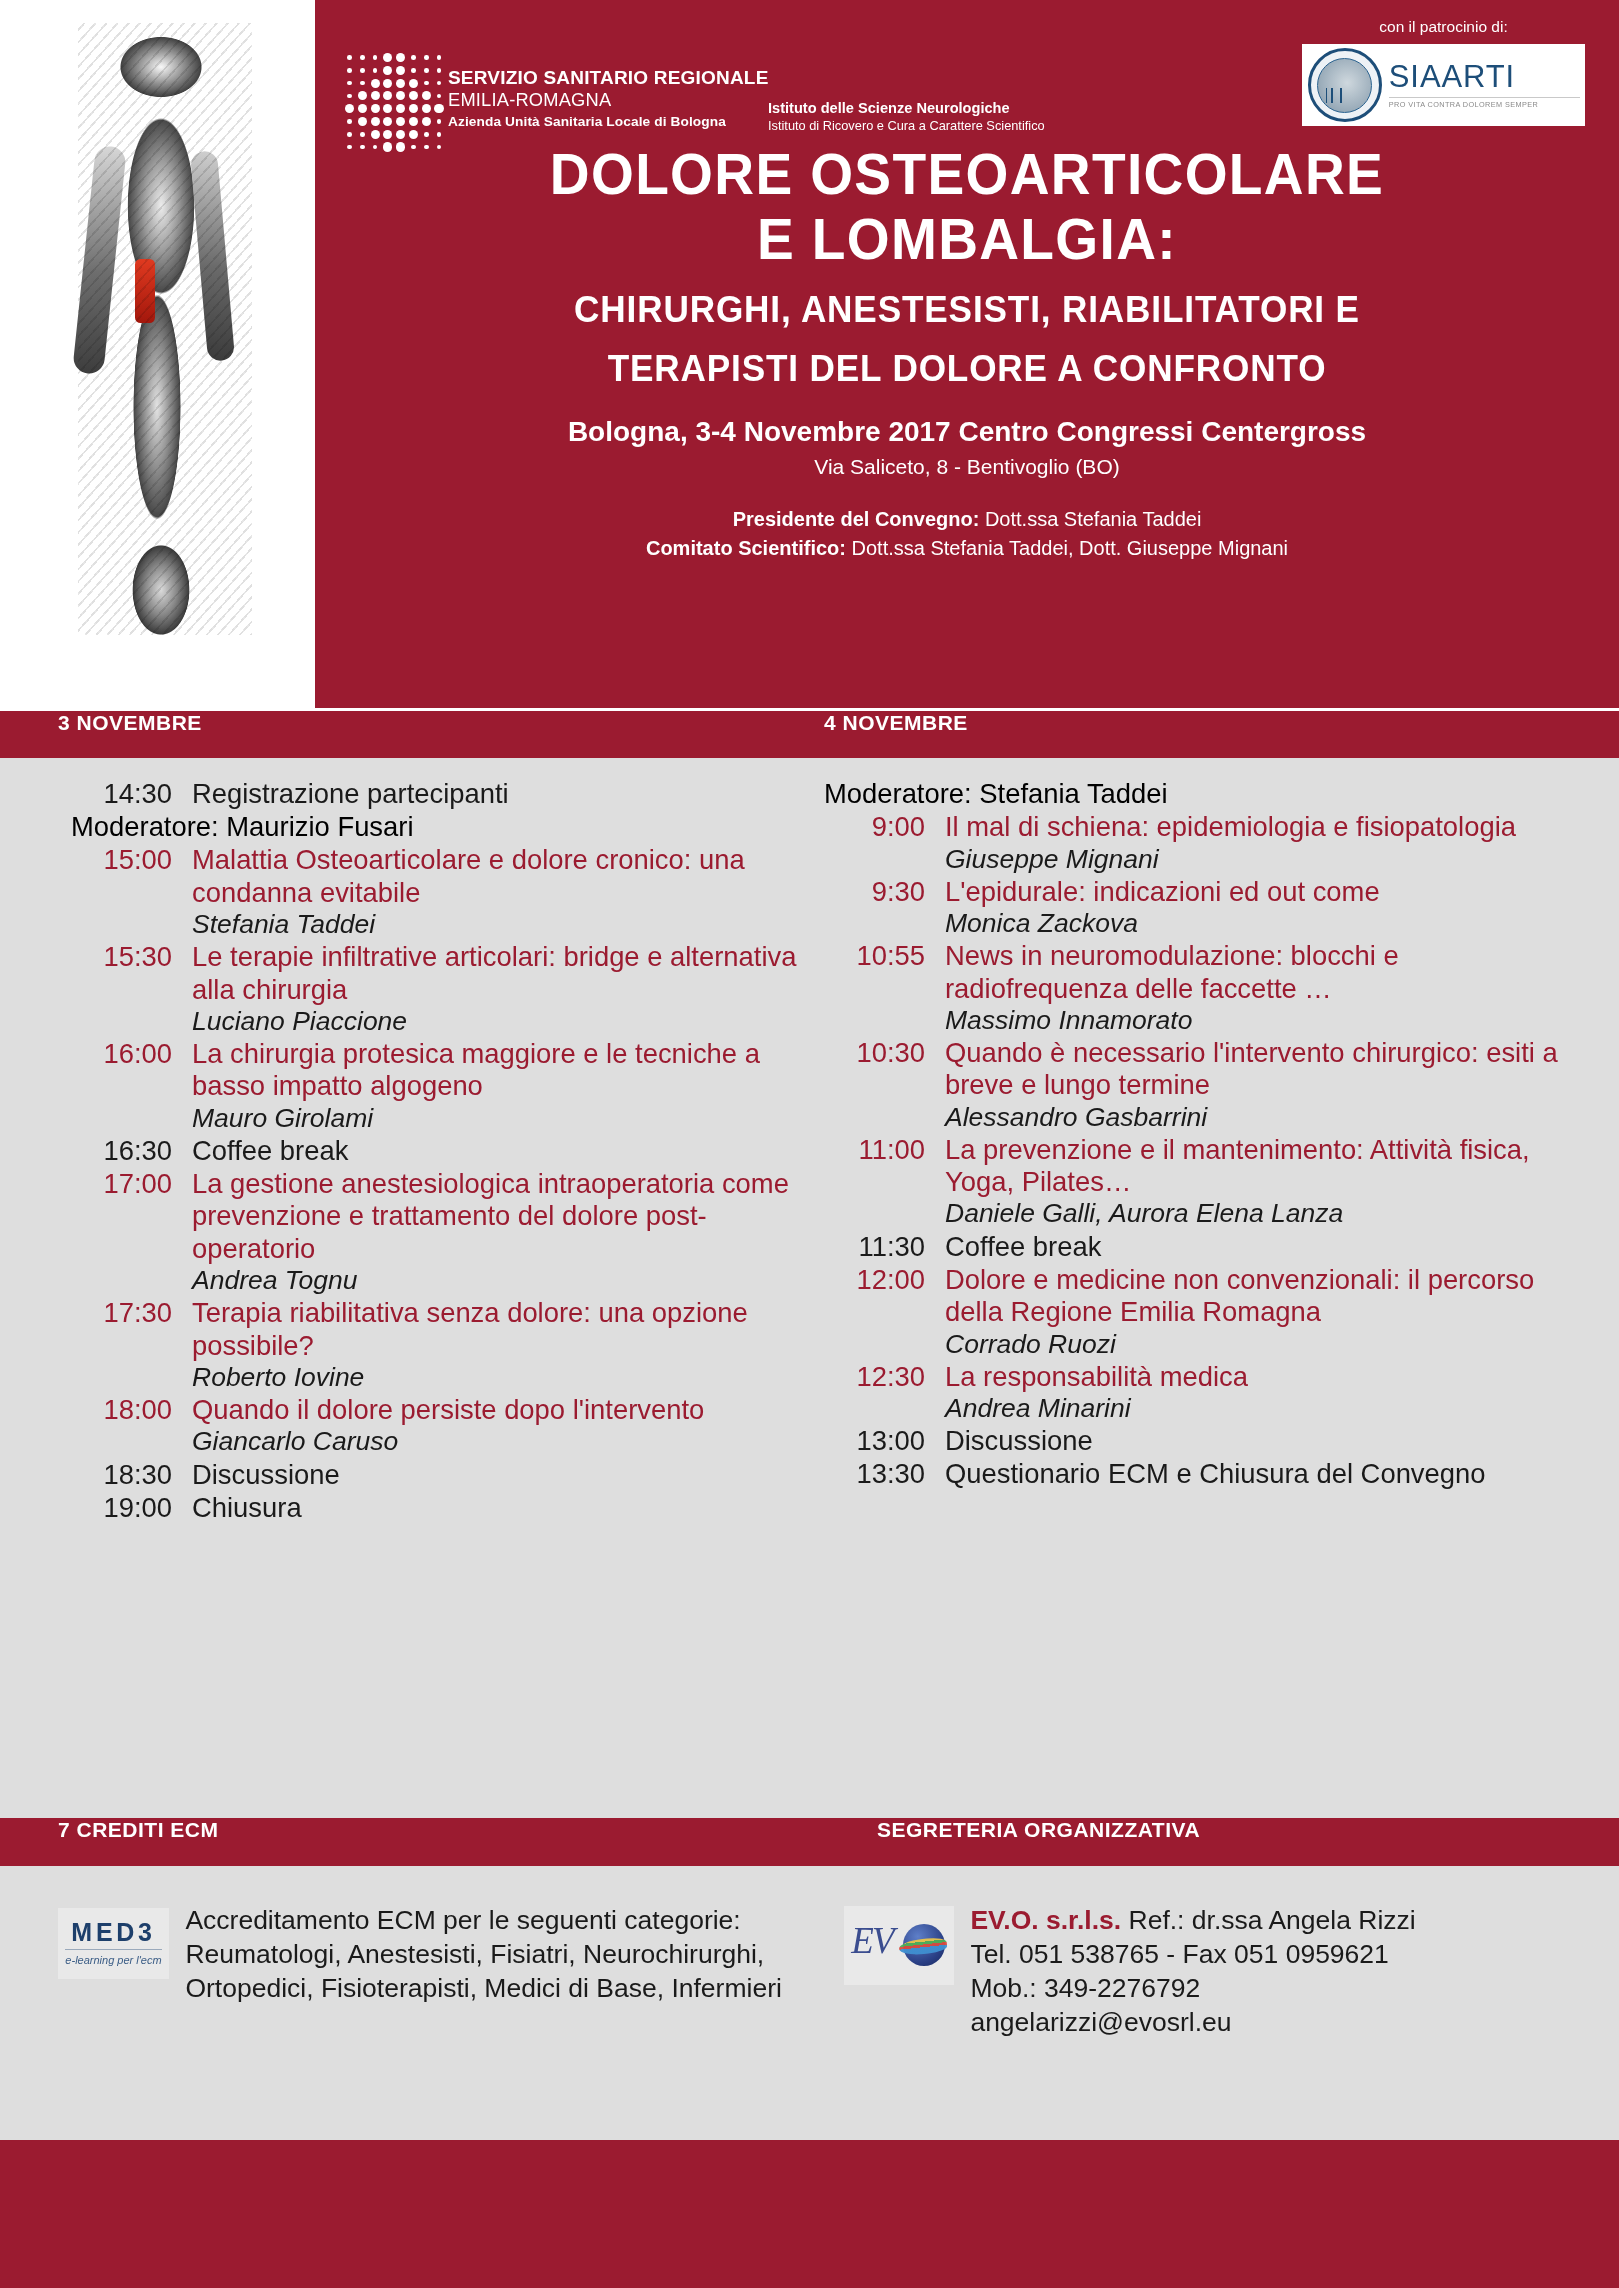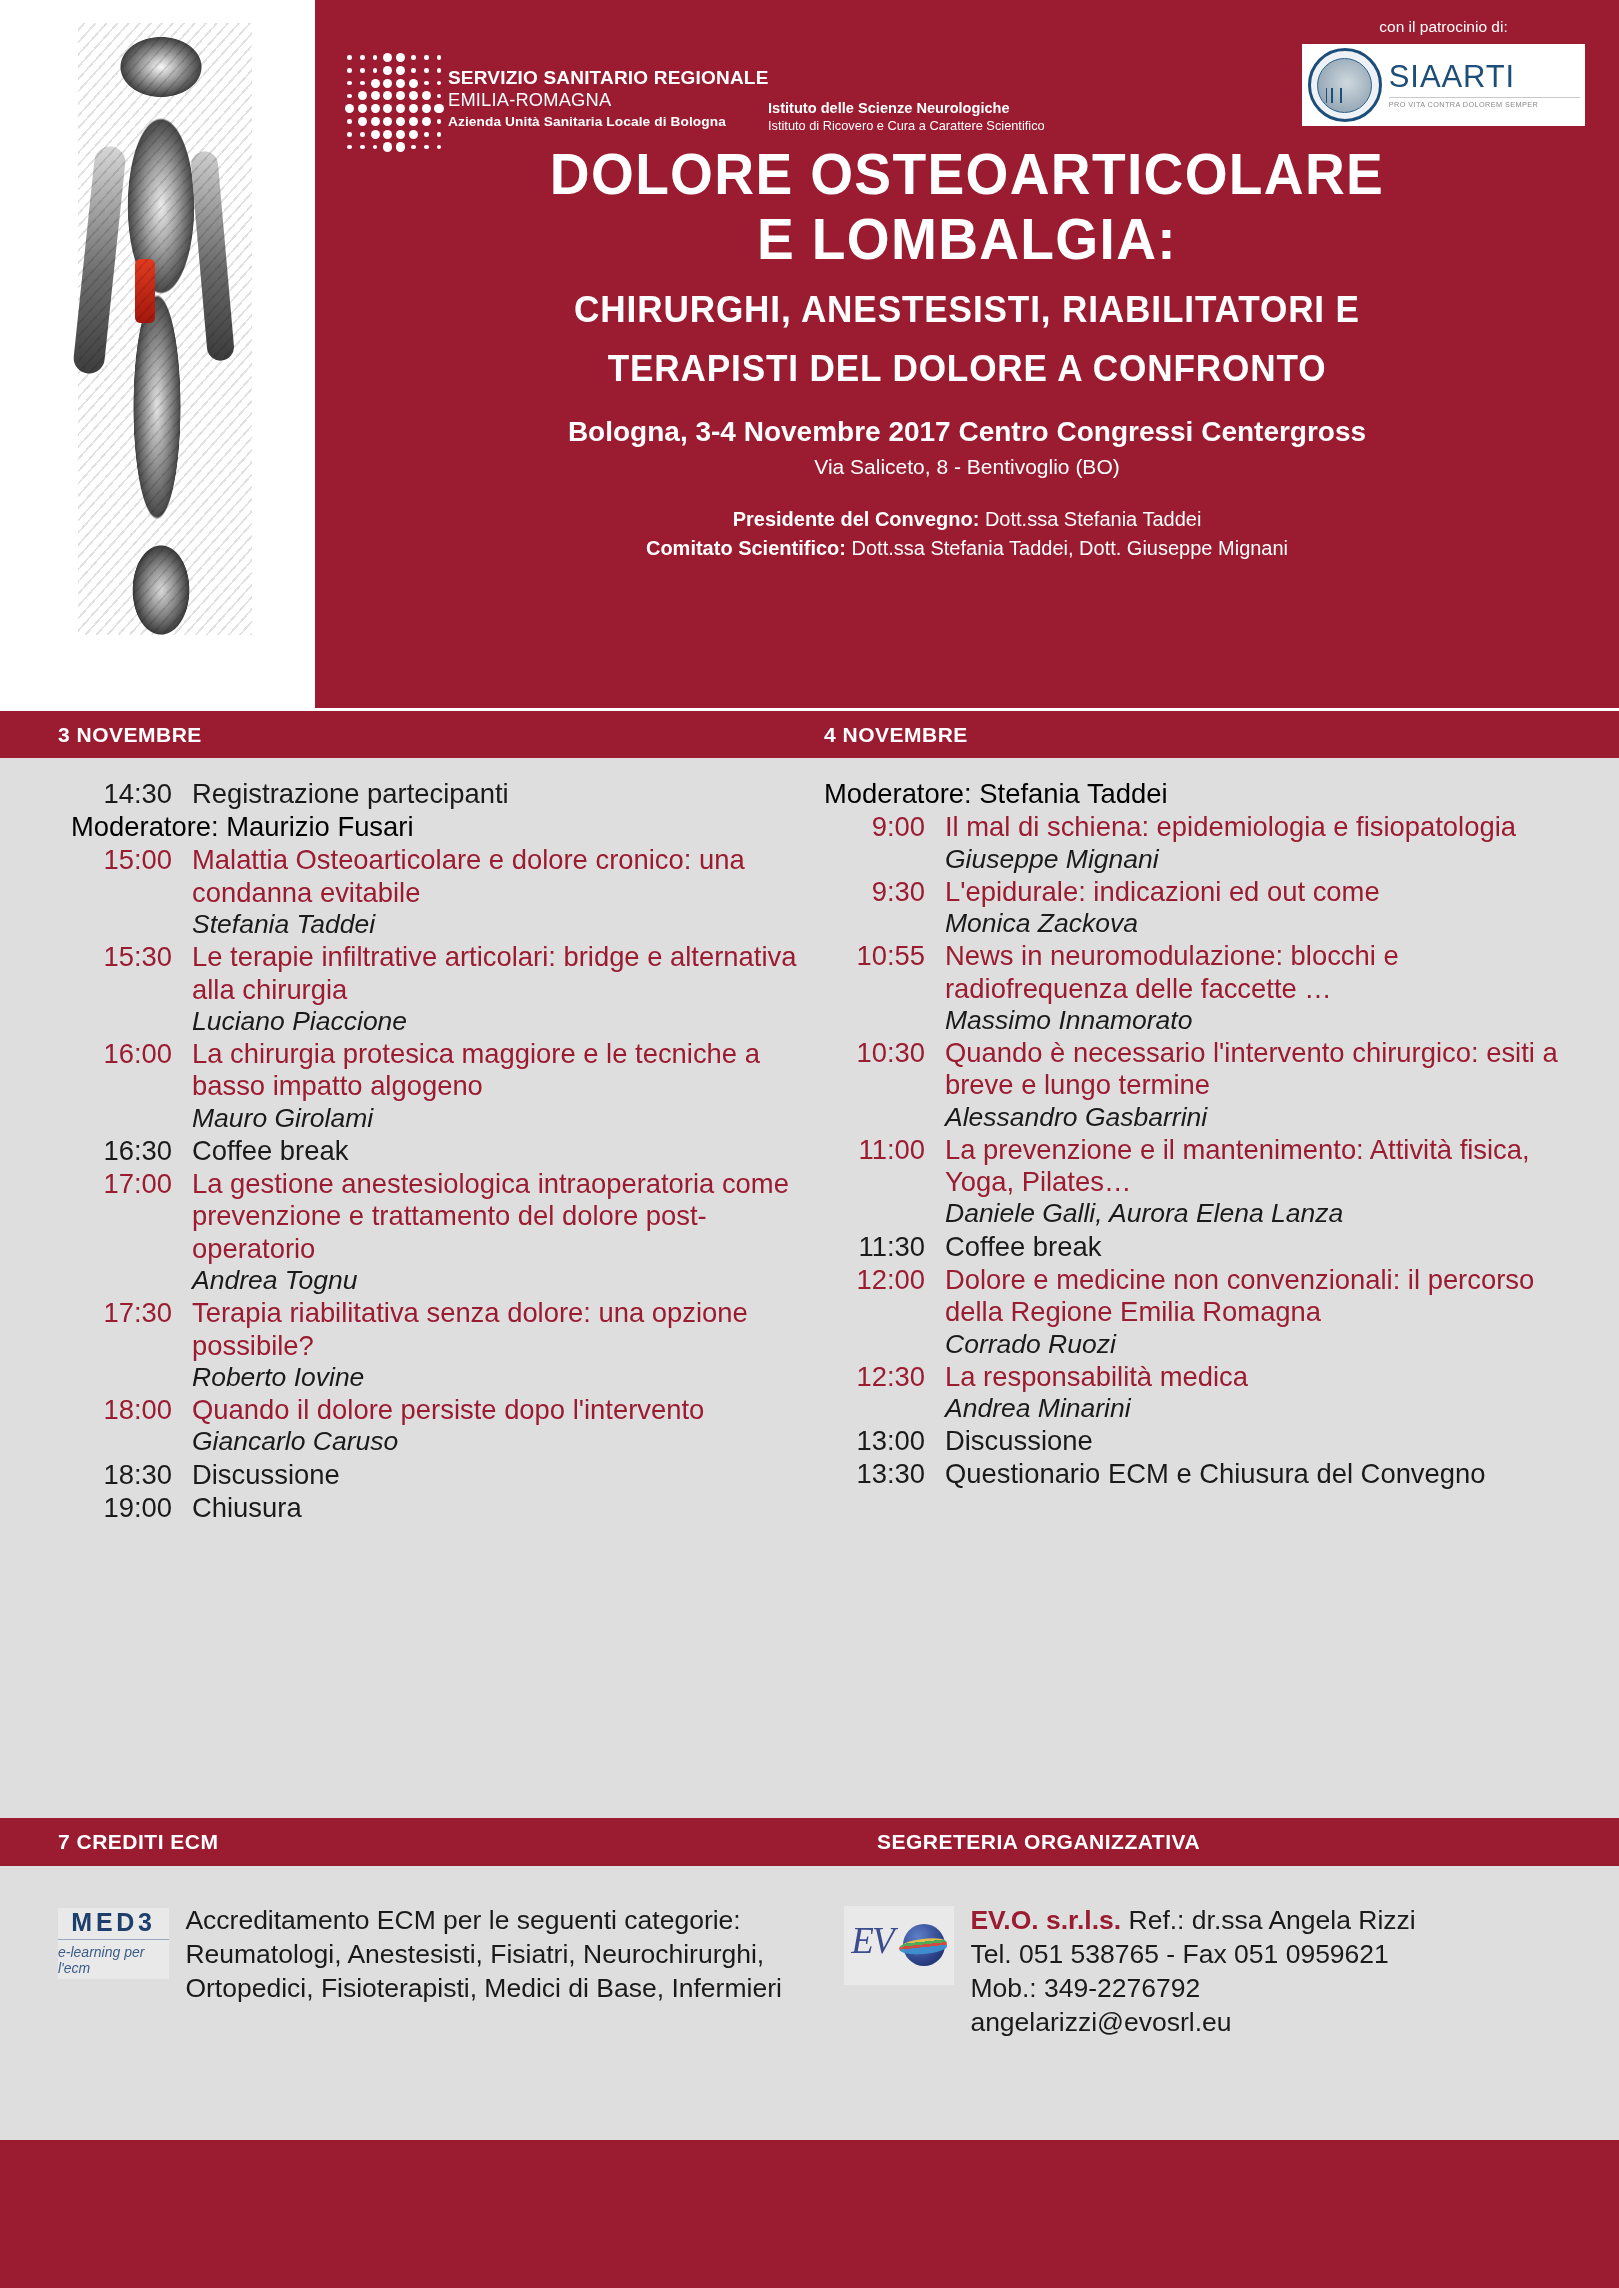--- a/index.html
+++ b/index.html
@@ -114,21 +114,21 @@
     font-size:37px; font-weight:700; letter-spacing:0.9px; line-height:1.22; margin-top:14.6px;
     transform:scaleX(.95); transform-origin:center;
   }
   .t-date { font-size:28px; font-weight:700; margin-top:24px; line-height:1.2; }
   .t-venue { font-size:21px; font-weight:400; margin-top:5.5px; line-height:1.2; }
   .t-chair { font-size:20px; margin-top:25.6px; line-height:1.45; }
   .t-chair b { font-weight:700; }
 
   
   .band { position:absolute; left:0; width:1619px; height:48px; background:#9b1b30; }
-  .band .cell { position:absolute; top:0; height:48px; display:flex; align-items:center; }
+  .band .cell { position:absolute; top:0; height:48px; display:flex; }
   .band .cell span { color:#ffffff; font-size:21px; font-weight:700; letter-spacing:0.5px; }
 
   .program {
     position:absolute; left:0; top:758px; width:1619px; height:1060px;
     background:#dedede;
   }
   .col { position:absolute; top:20px; }
   .col-left { left:58px; width:731px;margin-left:13px; }
   .col-right { left:824px; width:749px; }
 
@@ -151,21 +151,21 @@
   .foot-right { left:834px; width:722px;margin-left:10px; }
   .foot-text { font-size:26.5px; line-height:1.28; color:#1a1a1a; }
   .foot-text .accent { color:#9b1b30; font-weight:700; }
 
   .med3-logo {
     flex:0 0 auto; width:111px; height:71px; background:#e9e9e9;
     display:flex; flex-direction:column; align-items:center; justify-content:center;
     margin-top:3.7px;
   }
   .med3-word { font-size:25px; font-weight:700; color:#1d3f6b; letter-spacing:3.7px; line-height:1; }
-  .med3-tag { font-size:14px; color:#3b5d86; font-style:italic; margin-top:4.6px; border-top:0.9px solid #9aa9bb; padding-top:4px; }
+  .med3-tag { font-size:11px; color:#3b5d86; font-style:italic; margin-top:4.6px; border-top:0.9px solid #9aa9bb; padding-top:4px; }
 
   .evo-logo {
     flex:0 0 auto; width:110px; height:79px; background:#e9e9e9;
     position:relative; margin-top:1.8px;
   }
   .evo-ev {
     position:absolute; left:7.3px; top:12.8px; font-size:37px; font-style:italic;
     font-family:"Liberation Serif", serif; color:#3b4d8f; letter-spacing:-1.8px;
   }
   .evo-globe {

